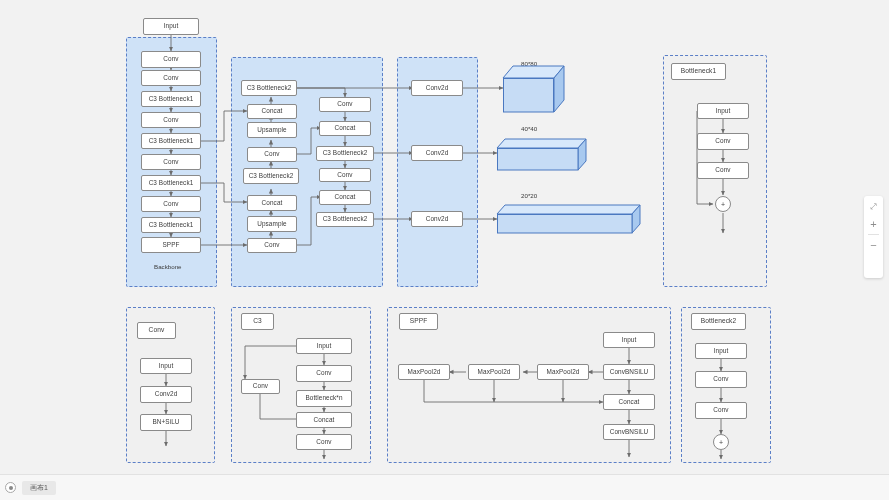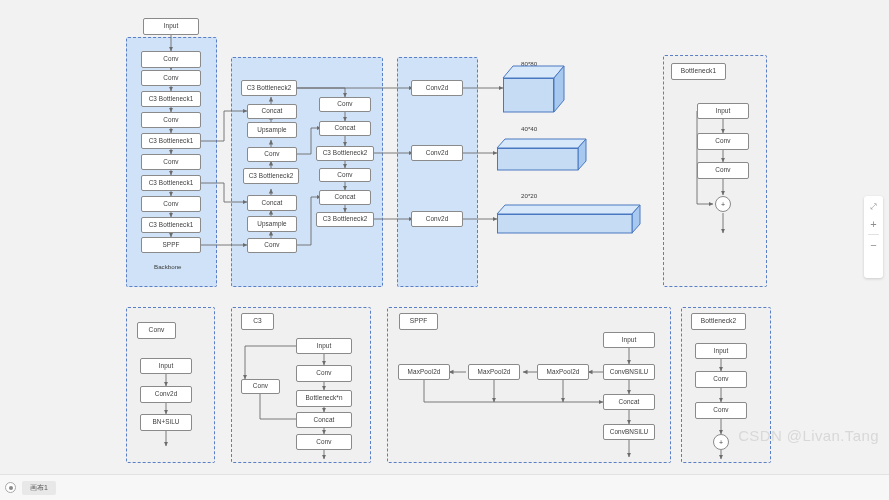--- a/index.html
+++ b/index.html
@@ -315,21 +315,20 @@
     <div class="node" style="left:695px; top:402px; width:52px; height:17px;">Conv</div>
     <div class="plus-circle" style="left:713px; top:434px; width:16px; height:16px;">+</div>
 
     <div id="zoom-tools">
       <div class="zt-btn small" style="font-size:8px;">⤢</div>
       <div class="zt-btn">+</div>
       <div class="zt-sep"></div>
       <div class="zt-btn">−</div>
     </div>
 
-    <div id="watermark">CSDN @Livan.Tang</div>
 
   </div>
 
   <div id="bottom-bar">
     <div id="bb-icon">
         <i></i>
       </div>
     <div id="bb-tab">画布1</div>
   </div>
 

